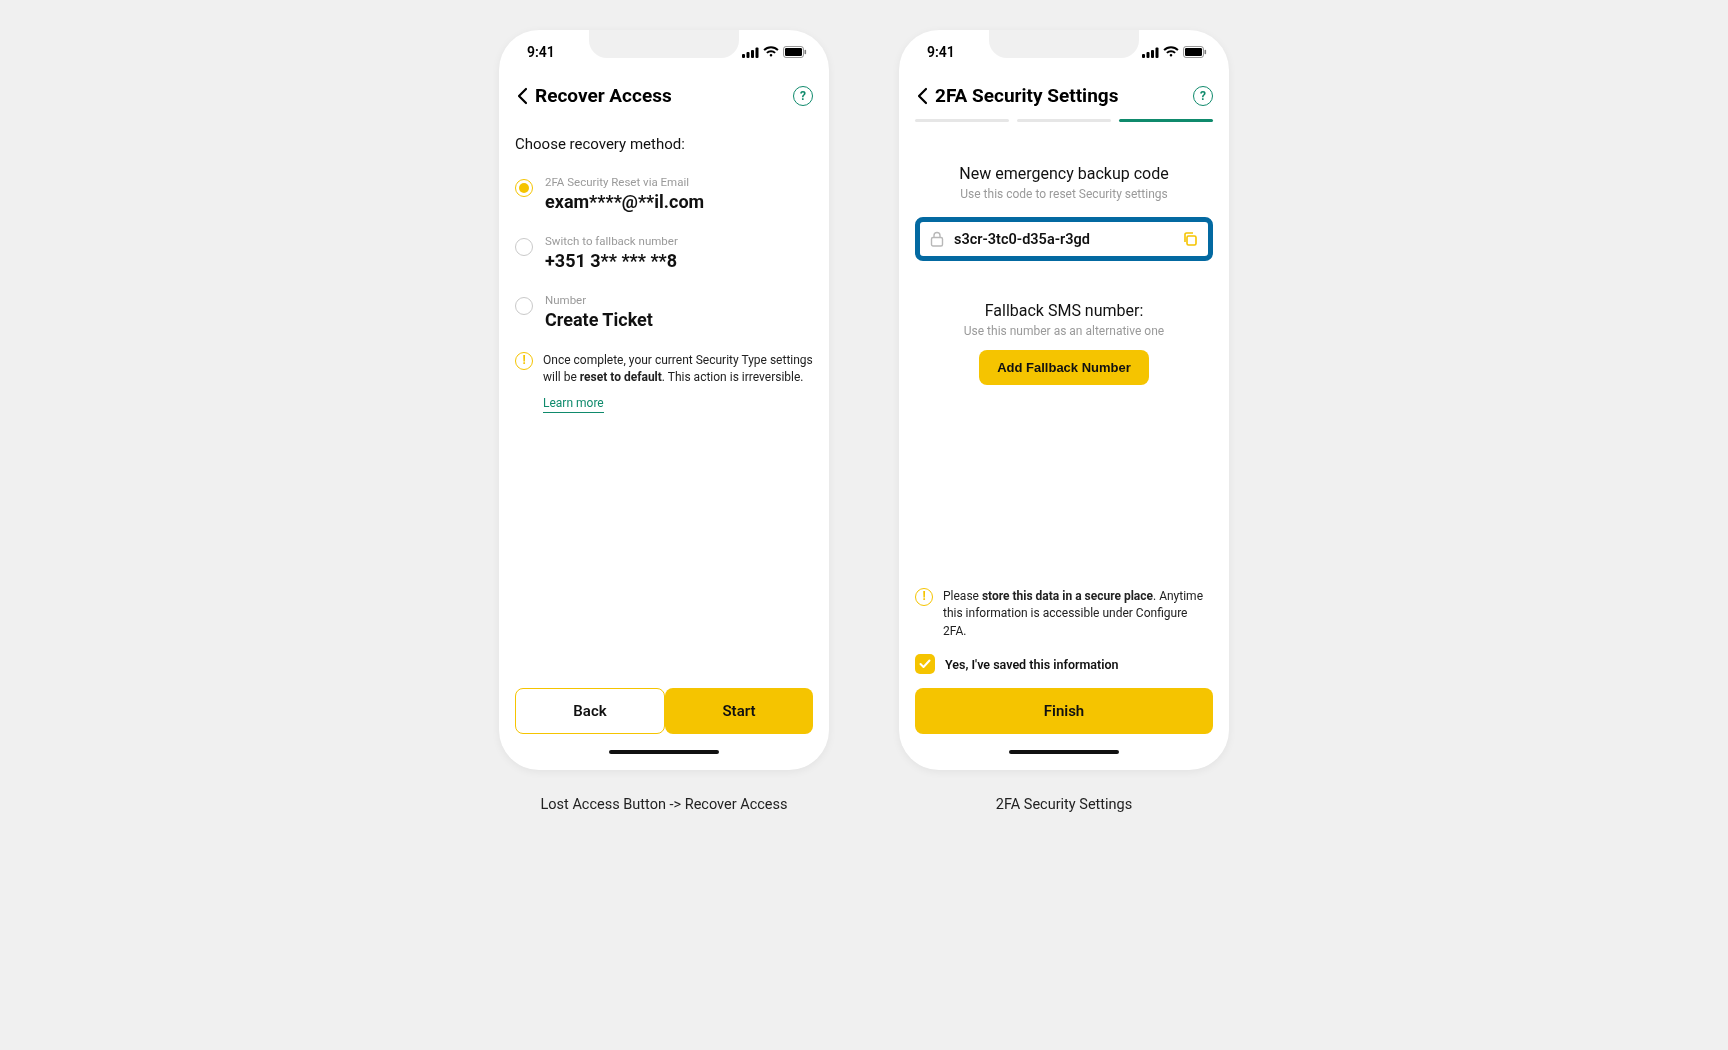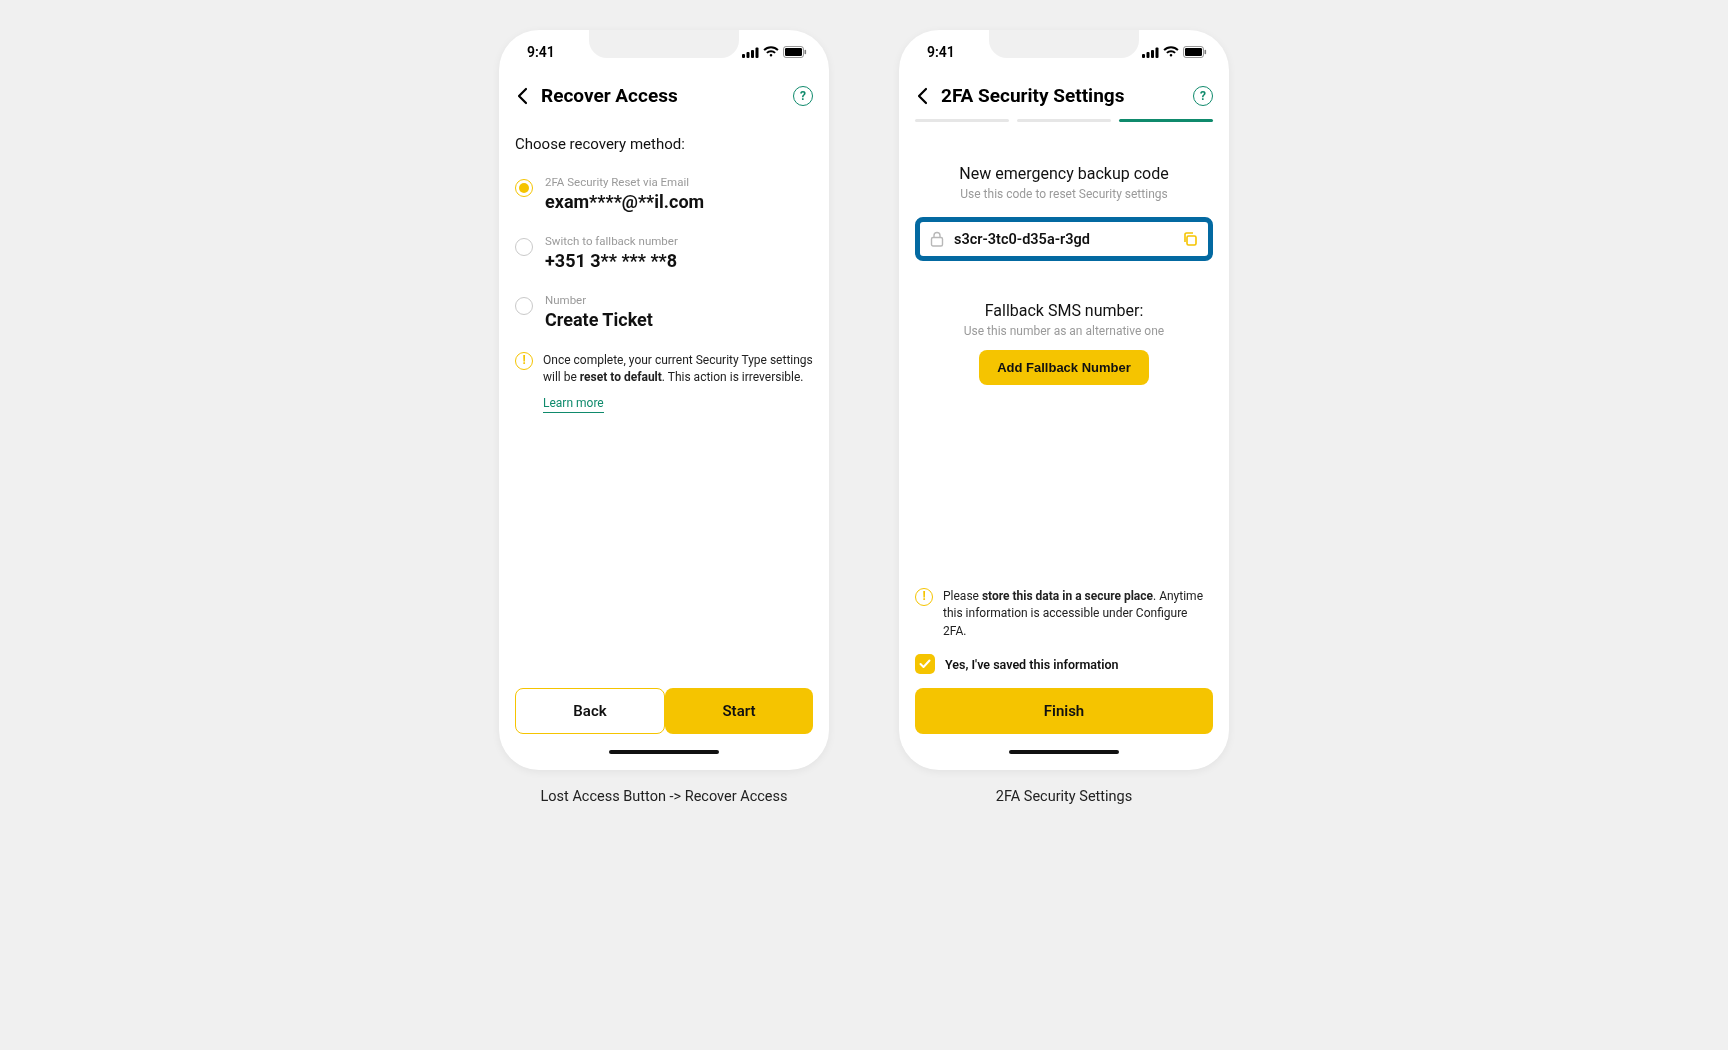--- a/index.html
+++ b/index.html
@@ -61,21 +61,21 @@
     align-items: center;
     gap: 4px;
   }
   .status-right svg { display: block; }
   .header {
     display: flex;
     align-items: center;
     justify-content: space-between;
     padding: 10px 16px 12px 12px;
   }
-  .header-left { display:flex; align-items:center; gap:8px; }
+  .header-left { display:flex; align-items:center; gap:2px; }
   .back-chevron {
     width: 22px; height: 22px;
     display:flex; align-items:center; justify-content:center;
   }
   .page-title {
     font-size: 19px;
     font-weight: 700;
   }
   .help-icon {
     width: 20px; height:20px;
@@ -160,21 +160,21 @@
   }
   .btn-primary {
     background:#f5c400; color:#111; border:none;
   }
   .btn-full { width:100%; }
   .home-indicator {
     width:110px; height:4px; background:#111; border-radius:3px;
     margin: 16px auto 6px auto;
   }
   .caption {
-    margin-top: 18px;
+    margin-top: 26px;
     font-size:14.5px; color:#222;
   }
   
   .centered-block { text-align:center; margin-top:20px; margin-bottom:16px; }
   .centered-block .h {
     font-size:16px; color:#111; margin-bottom:4px;
   }
   .centered-block .sub {
     font-size:12px; color:#9a9a9a;
   }

